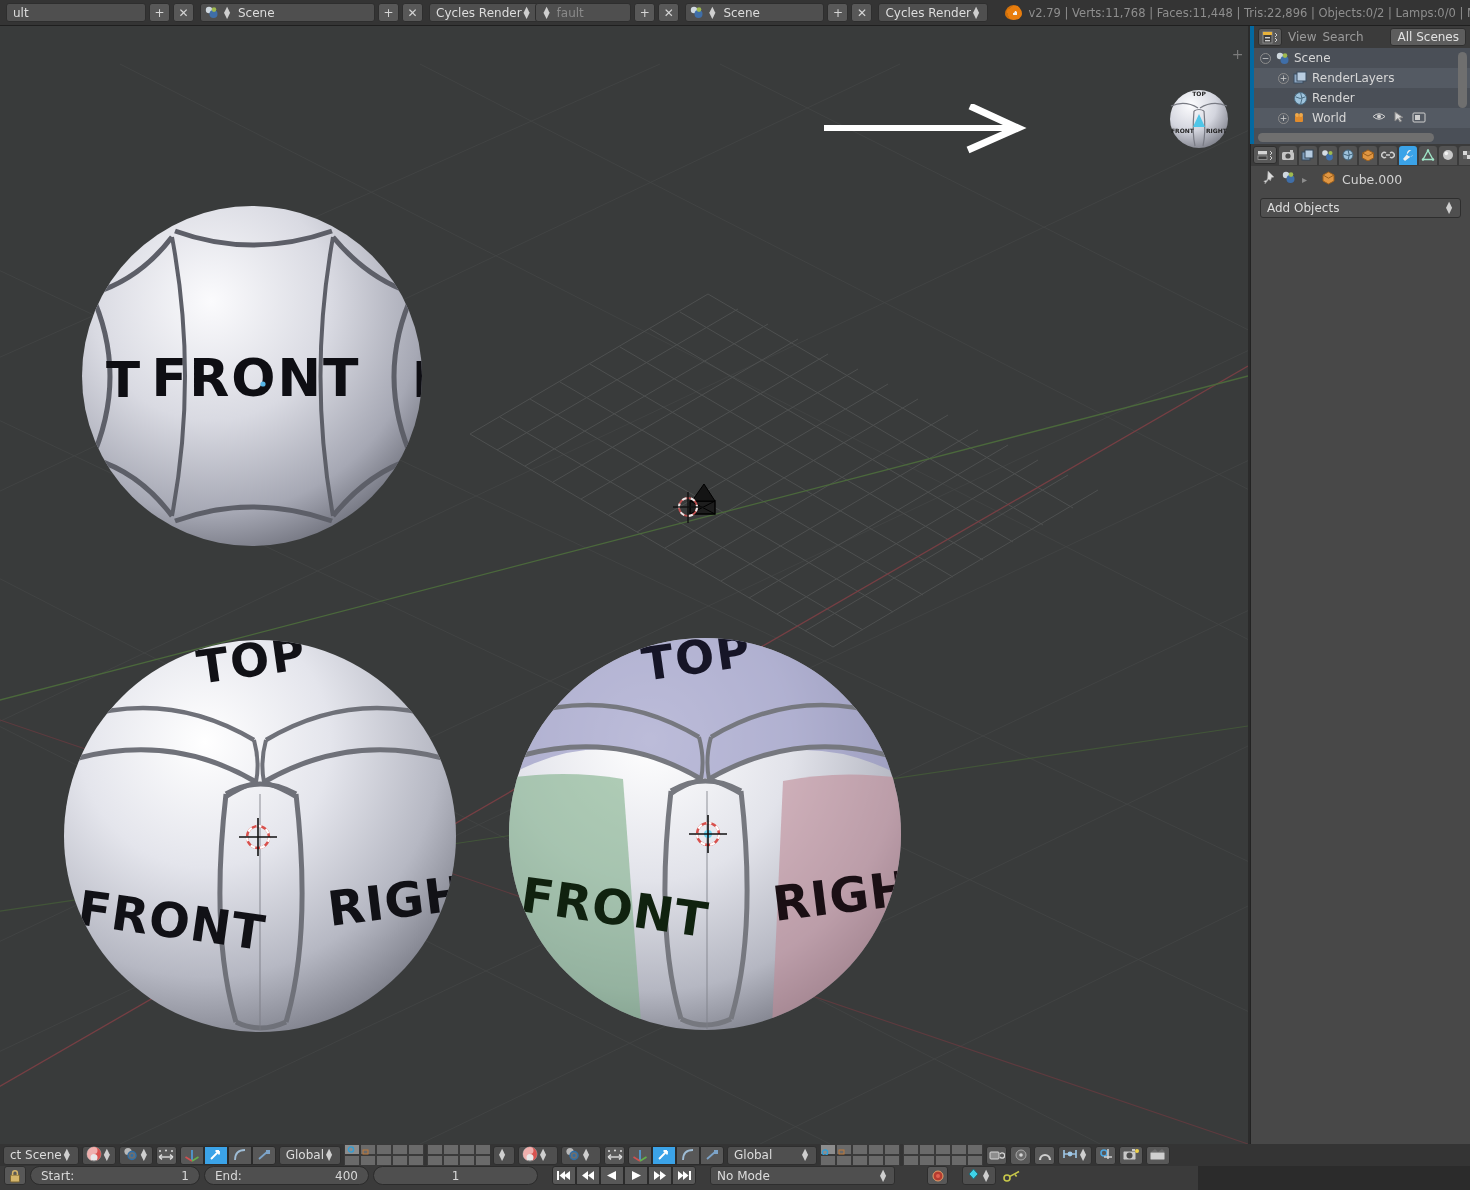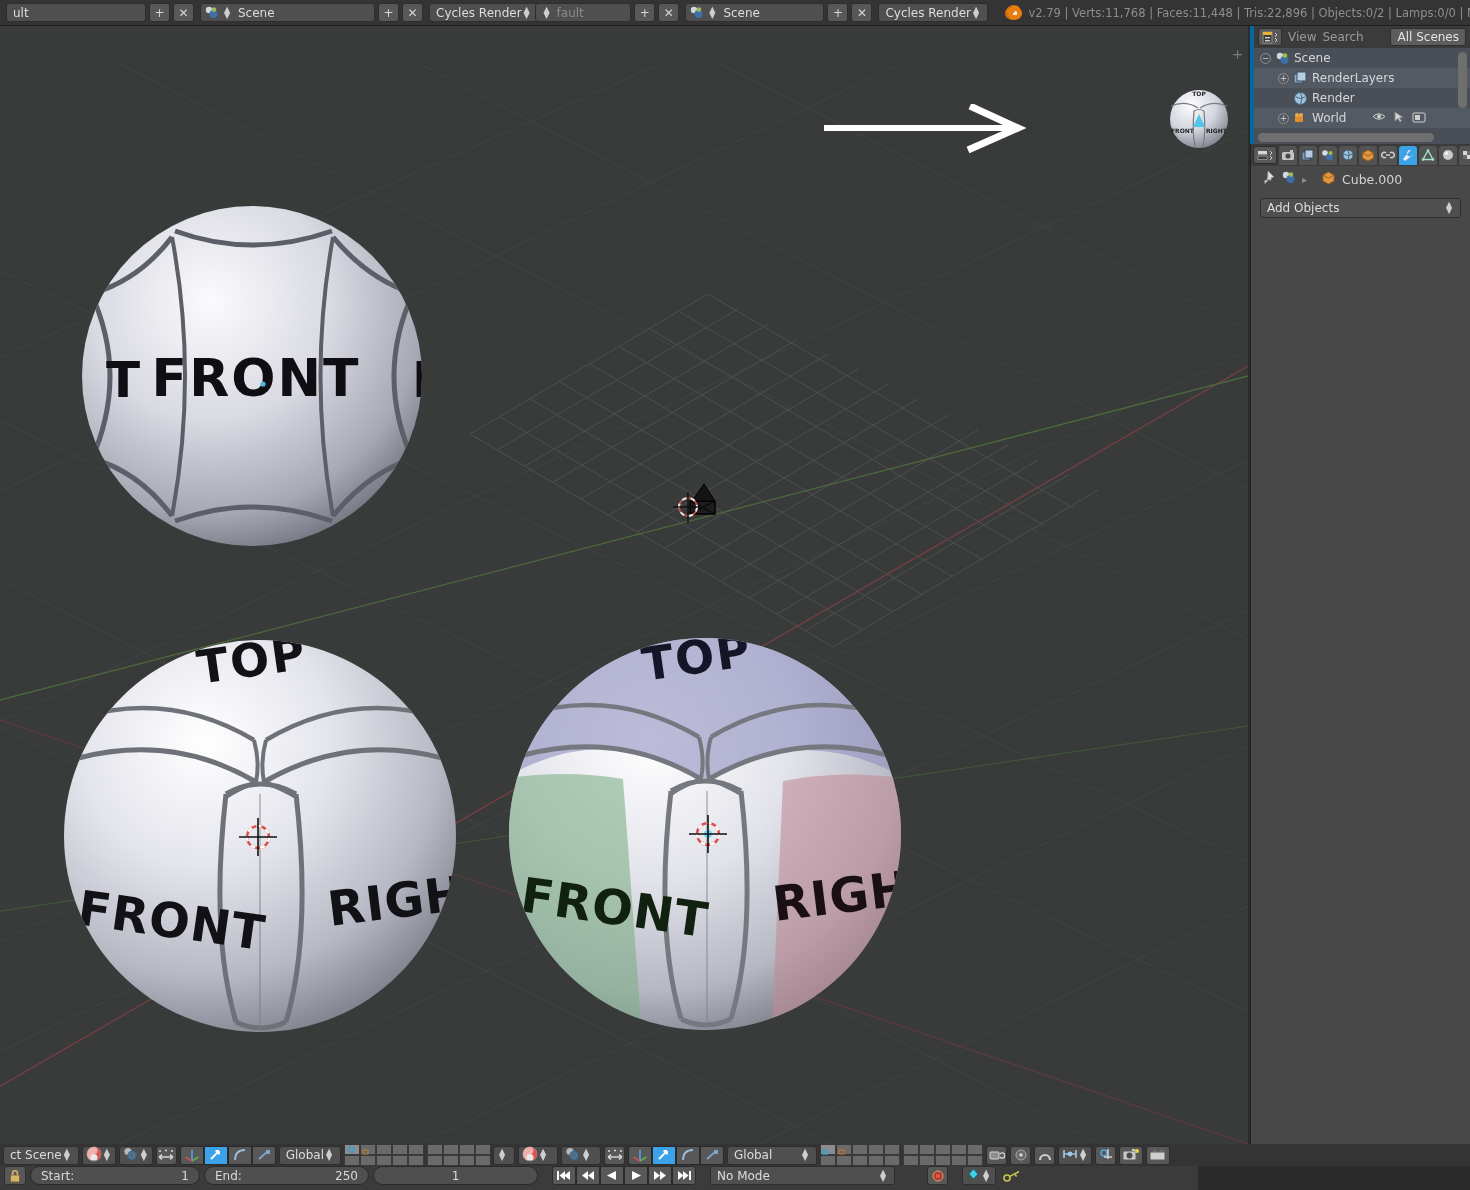--- a/index.html
+++ b/index.html
@@ -969,21 +969,21 @@
           <rect x="1.5" y="6" width="9" height="7" rx="1" fill="#d4b56a" stroke="#7a6531"></rect>
           <path d="M3.6 6 V4.2 a2.4 2.4 0 0 1 4.8 0 V6" stroke="#d4b56a" stroke-width="1.5" fill="none"></path>
         </svg>
     </div>
     <div class="pill" style="width:170px">
       <span class="k">Start:</span>
       <span class="v">1</span>
     </div>
     <div class="pill" style="width:165px">
       <span class="k">End:</span>
-      <span class="v">250</span>
+      <span class="v">400</span>
     </div>
     <div class="pill" style="width:165px;justify-content:center">
       <span>1</span>
     </div>
     <div class="tgroup" style="margin-left:10px">
       <div class="tbtn">
         <svg width="16" height="11" viewBox="0 0 16 11">
             <rect x="1" y="1" width="2" height="9" fill="#fff"></rect>
             <polygon points="14,1 14,10 8,5.5" fill="#fff"></polygon>
             <polygon points="9,1 9,10 3.5,5.5" fill="#fff"></polygon>

